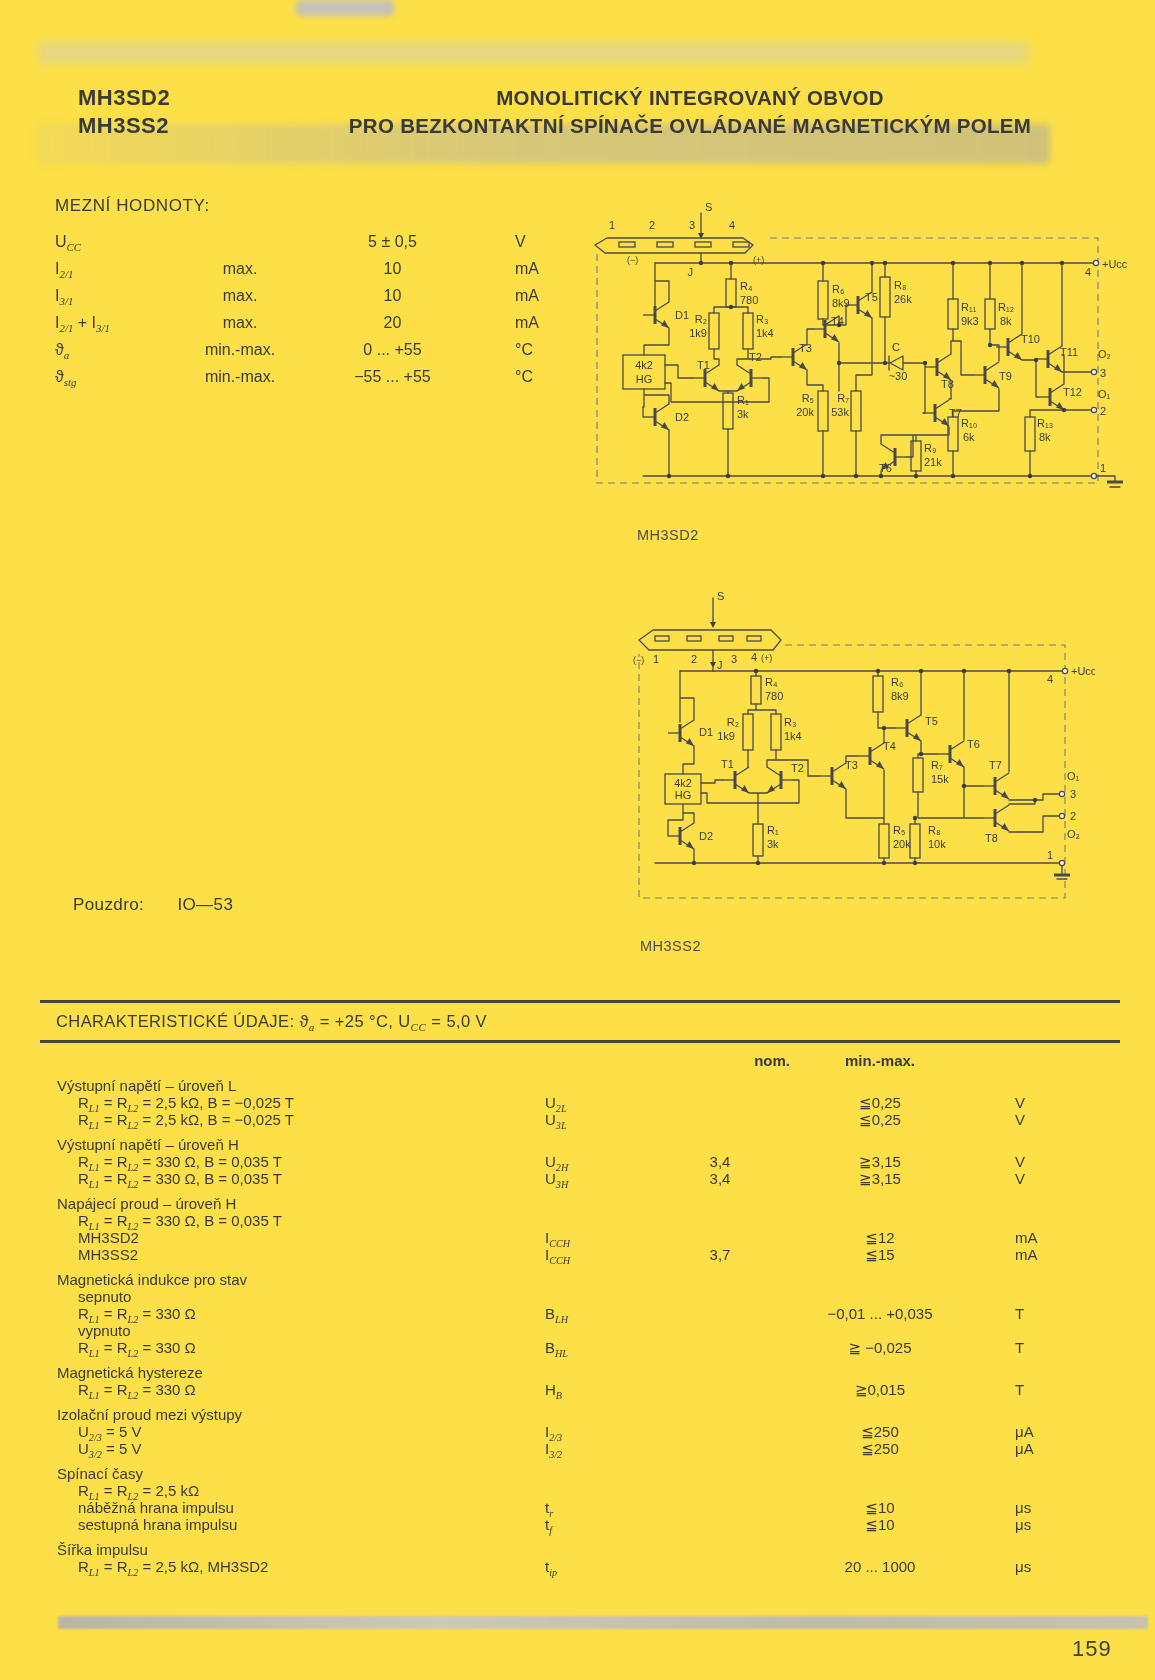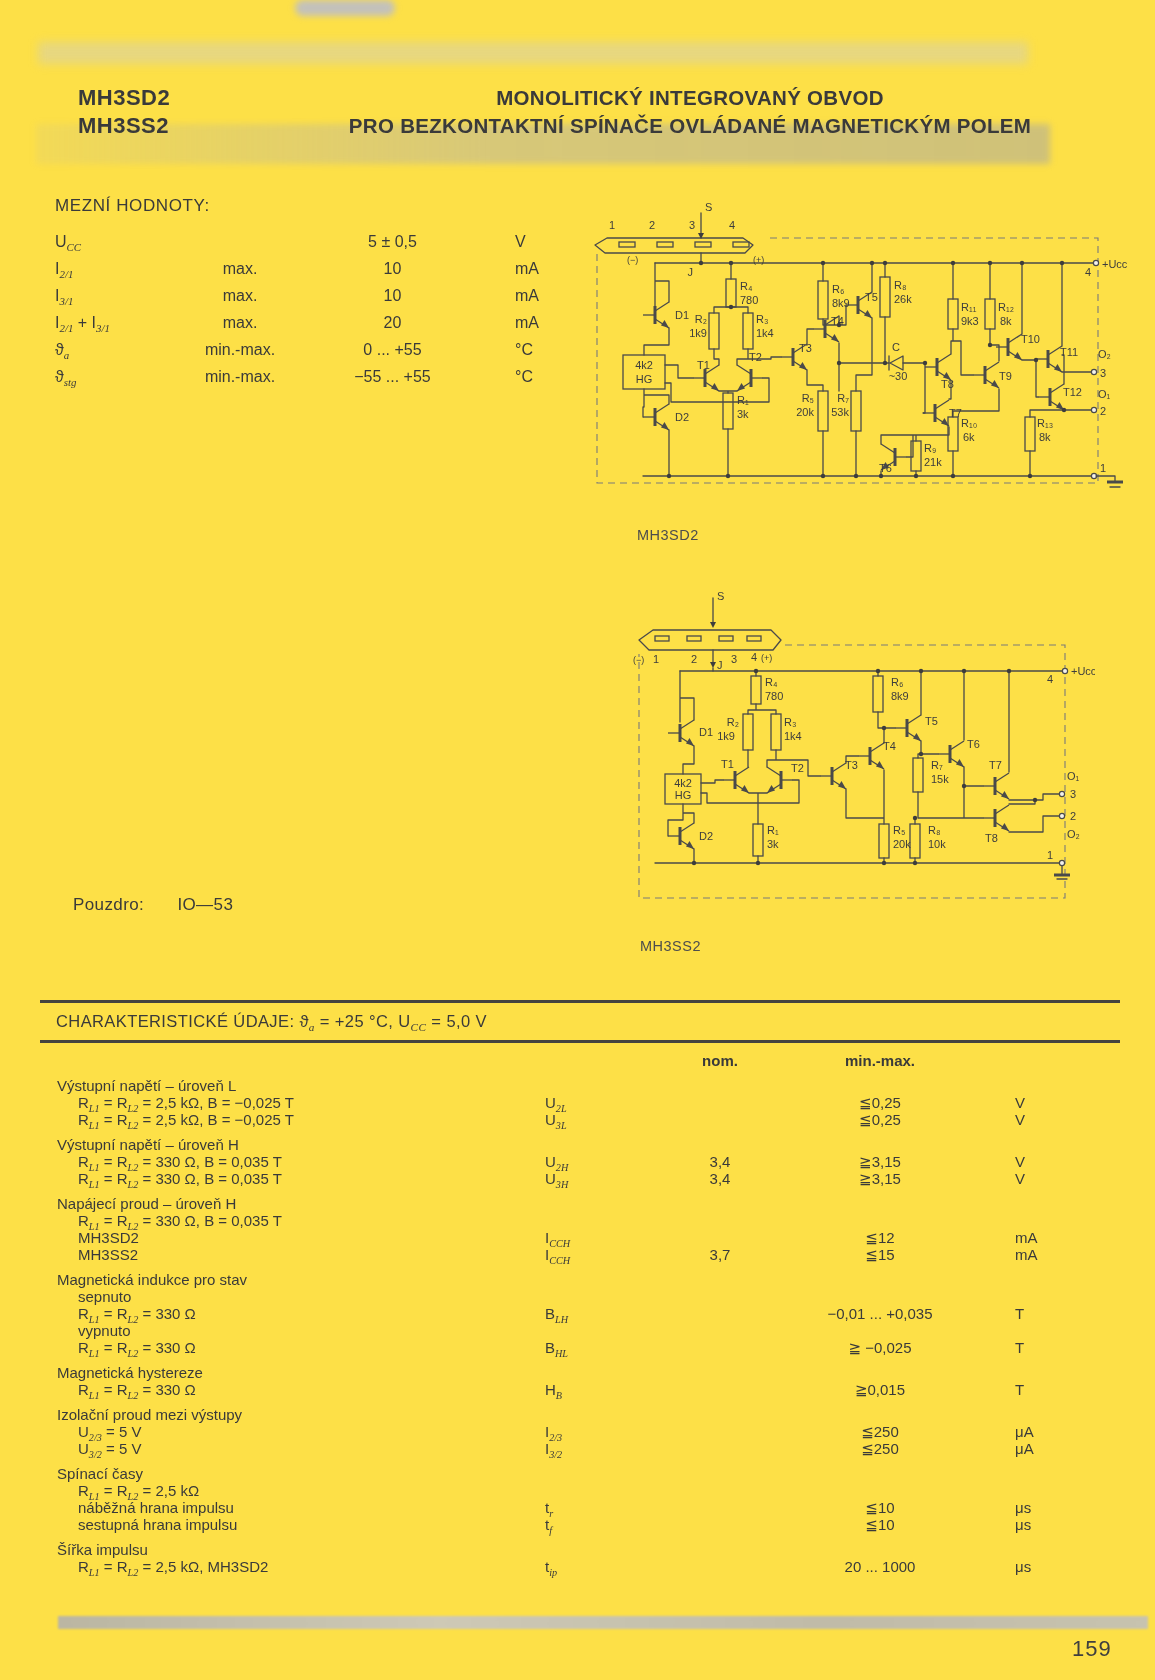--- a/index.html
+++ b/index.html
@@ -45,21 +45,21 @@
   .pin{fill:#f4f2ed;stroke:#4a4a4a;stroke-width:1.2;}
 
   #pouzdro{position:absolute;left:73px;top:895px;font-size:17px;letter-spacing:.4px;}
   #pouzdro .val{margin-left:28px;}
 
   
   #chartab{position:absolute;left:40px;top:1000px;width:1080px;}
   .rule{height:3px;background:#45443f;}
   #chartab-heading{font-size:16.5px;padding:9px 0 9px 16px;letter-spacing:.4px;}
   #colheads{display:grid;grid-template-columns:505px 105px 140px 180px 105px;font-weight:bold;font-size:15px;margin-top:9px;}
-  #colheads .nom{text-align:center;}
+  #colheads .nom{text-align:right;}
   #colheads .mm{text-align:center;}
   #char-rows{margin-top:7px;}
   .trow{display:grid;grid-template-columns:505px 105px 140px 180px 105px;font-size:15px;line-height:17px;}
   .trow .lab{padding-left:38px;}
   .tgroup{font-size:15px;line-height:17px;margin-top:8px;padding-left:17px;}
   .trow .nom{text-align:center;}
   .trow .mm{text-align:center;}
   .trow .unit{padding-left:45px;}
 
   #page-number{position:absolute;left:1072px;top:1636px;font-size:22px;letter-spacing:1px;color:#3f3f3f;}

